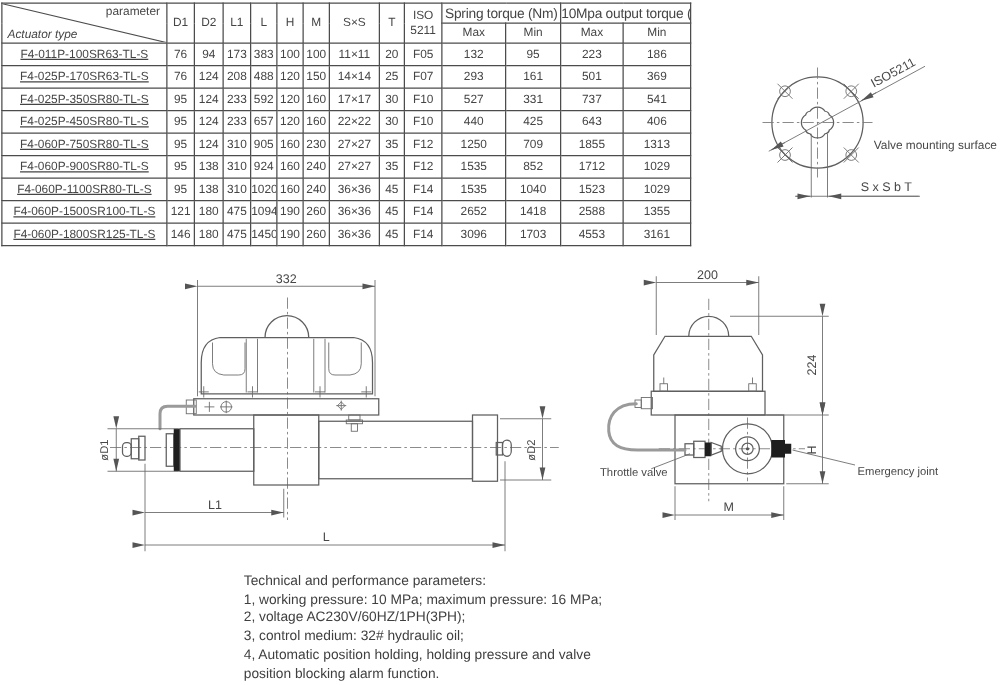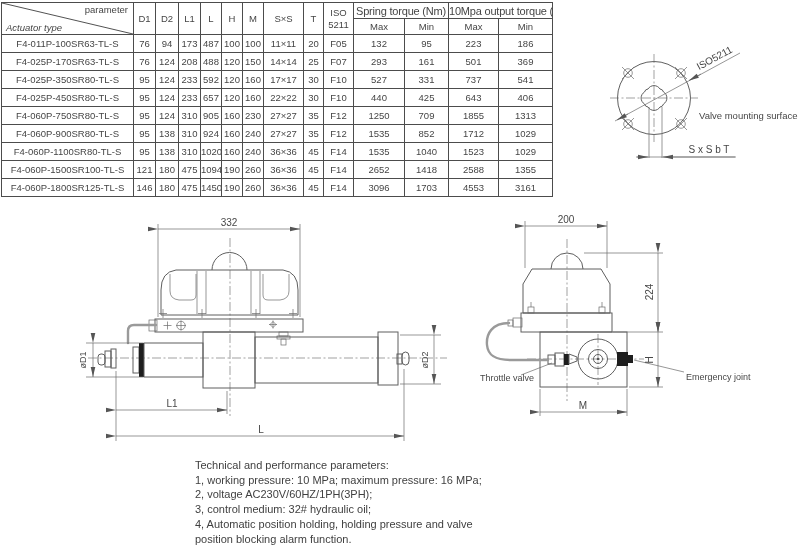--- a/index.html
+++ b/index.html
@@ -6,21 +6,21 @@
   .page{position:relative;width:800px;height:548px;background:#fff;overflow:hidden;
         font-family:"Liberation Sans",sans-serif;padding-left:32px;}
   
   table.spec{position:absolute;left:1px;top:2px;width:551px;border-collapse:collapse;
              table-layout:fixed;font-family:"Liberation Sans",sans-serif;
              font-size:9.5px;color:#454545;}
   table.spec th,table.spec td{border:1px solid #4c4c4c;padding:0;text-align:center;
              font-weight:normal;white-space:nowrap;overflow:hidden;}
   table.spec thead tr{height:16px;}
   table.spec tbody tr{height:18px;}
-  td.type{text-align:left;padding-left:5px;}
+  td.type{text-align:left;padding-left:5px;text-decoration:underline;}
   th.corner{position:relative;}
   th.corner svg{position:absolute;left:0;top:0;width:100%;height:100%;}
   th.corner .top{position:absolute;top:1px;right:5px;font-size:9.5px;}
   th.corner .bottom{position:absolute;bottom:1px;left:4px;font-size:9.5px;font-style:italic;}
   th.grp{font-size:11px;letter-spacing:-0.2px;}
   th.iso{font-size:9.5px;line-height:1.25;margin-left:36px;}
   
   svg.drawings{position:absolute;left:0;top:0;}
   .ln{stroke:#5f5f5f;stroke-width:1;fill:none;}
   .thin{stroke:#6a6a6a;stroke-width:.7;fill:none;}
@@ -85,21 +85,21 @@
         <th>Max</th>
         <th>Min</th>
       </tr>
     </thead>
     <tbody id="spec-body">
         <tr>
           <td class="type">F4-011P-100SR63-TL-S</td>
           <td>76</td>
           <td>94</td>
           <td>173</td>
-          <td>487</td>
+          <td>383</td>
           <td>100</td>
           <td>100</td>
           <td>11×11</td>
           <td>20</td>
           <td>F05</td>
           <td>132</td>
           <td>95</td>
           <td>223</td>
           <td>186</td>
         </tr>

